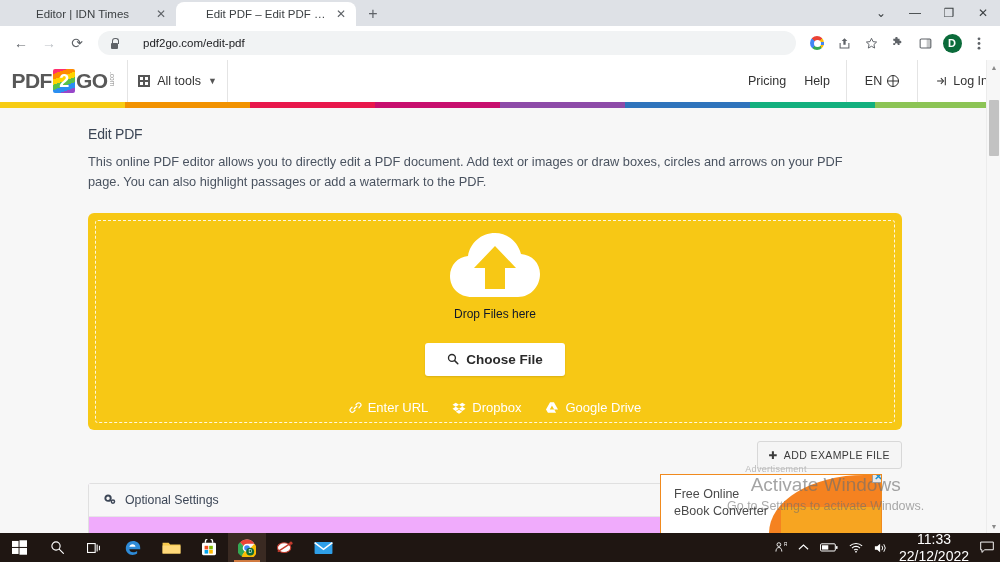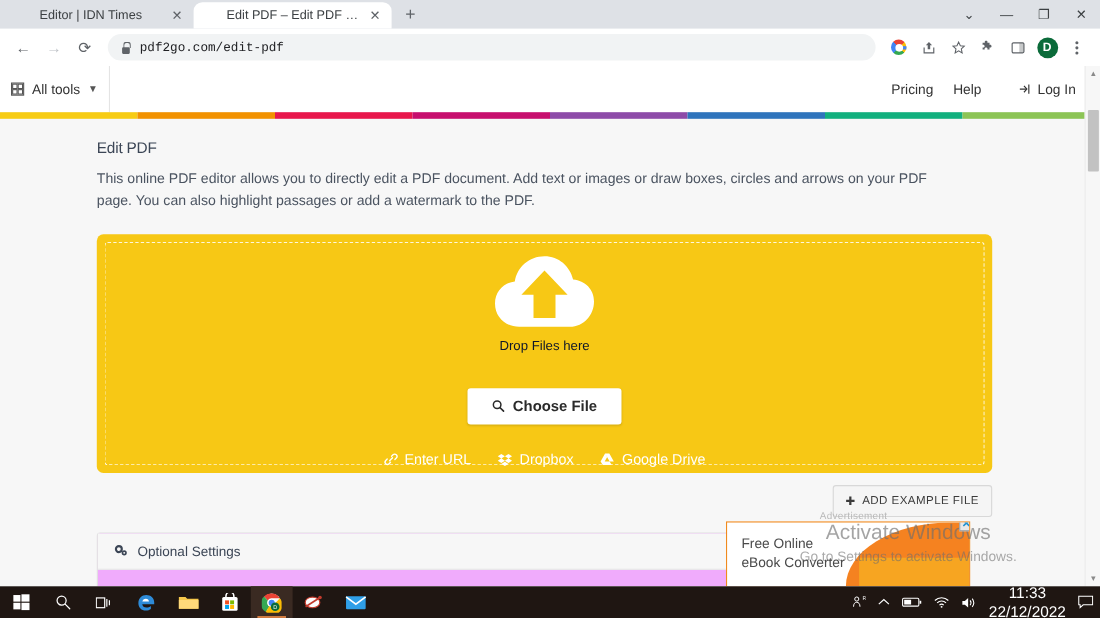--- a/index.html
+++ b/index.html
@@ -80,22 +80,22 @@
   }
   .navbtn {
     width: 26px; height: 26px; border-radius: 50%;
     display: flex; align-items: center; justify-content: center;
     color: #5f6368; font-size: 14px; flex: 0 0 26px;
   }
   .navbtn.dim { color: #bdc1c6; }
   .omnibox {
     flex: 1; height: 24px; margin: 0 6px;
     background: #f1f3f4; border-radius: 13px;
-    display: flex; align-items: center; gap: 8px; padding: 0 12px;
-    font-size: 11.5px; color: #202124; font-family: Liberation Mono, monospace;
+    display: flex; align-items: center; gap: 24px; padding: 0 12px;
+    font-size: 11.5px; color: #202124;
   }
   .lock { width: 9px; height: 11px; flex: 0 0 9px; position: relative; }
   .lock::before {
     content: ""; position: absolute; left: 1px; bottom: 0;
     width: 7px; height: 6px; background: #5f6368; border-radius: 1px;
   }
   .lock::after {
     content: ""; position: absolute; left: 2.2px; top: 0;
     width: 4.5px; height: 5px;
     border: 1.3px solid #5f6368; border-bottom: none;
@@ -190,21 +190,21 @@
   .globe::before {
     content: ""; position: absolute; left: 50%; top: -1.2px; bottom: -1.2px;
     width: 0; border-left: 1.2px solid #333; transform: translateX(-50%);
   }
   .globe::after {
     content: ""; position: absolute; top: 50%; left: -1.2px; right: -1.2px;
     height: 0; border-top: 1.2px solid #333; transform: translateY(-50%);
   }
   .auth-cell {
     display: flex; align-items: center; gap: 14px;
-    padding-left: 18px; padding-right: 22px; text-align: right;
+    padding-left: 18px; padding-right: 12px; text-align: right;
   }
   .login { font-size: 12.5px; color: #333; display: flex; align-items: center; gap: 5px; }
   .signup {
     background: #16c55f; color: #fff; font-size: 14px; font-weight: bold;
     padding: 8px 20px; border-radius: 3px; line-height: 1;
   }
 
   .rainbow { height: 6px; display: flex; }
   .rainbow i { flex: 1; }
 
@@ -227,21 +227,21 @@
   }
   .dashed {
     position: absolute; inset: 7px;
     border: 1.5px dashed rgba(255,255,255,0.85); border-radius: 3px;
   }
   .cloud-wrap { margin-top: 16px; position: relative; z-index: 2; }
   .drop-label {
     margin-top: 6px; font-size: 12px; color: #0f172a; position: relative; z-index: 2;
   }
   .choose-btn {
-    margin-top: 32px; background: #ffffff; color: #2a2a2a;
+    margin-top: 22px; background: #ffffff; color: #2a2a2a;
     font-size: 13.5px; font-weight: bold;
     padding: 9px 22px; border-radius: 3px;
     display: flex; align-items: center; gap: 7px;
     position: relative; z-index: 2;
     box-shadow: 0 1px 2px rgba(0,0,0,0.12);
   }
   .src-links {
     margin-top: 24px; display: flex; gap: 24px;
     font-size: 13px; color: #ffffff;
     position: relative; z-index: 2;
@@ -425,39 +425,51 @@
             <circle cx="2" cy="8" r="1.5" fill="#5f6368"></circle>
             <circle cx="2" cy="13" r="1.5" fill="#5f6368"></circle>
           </svg>
       </div>
     </div>
   </div>
 
   <div class="page">
 
     <div class="site-header">
+      <div class="logo-cell">
+        <div class="logo">
+          <span>PDF</span>
+          <span class="badge">2</span>
+          <span>GO</span>
+          <span class="dotcom">.com</span>
+        </div>
+      </div>
 
       <div class="alltools">
         <span class="grid-ico">
             <i></i>
             <i></i>
             <i></i>
             <i></i>
           </span>
         <span>All tools</span>
         <span class="chev">▼</span>
       </div>
 
       <div class="hdr-spacer"></div>
 
       <div class="hdr-links">
         <span>Pricing</span>
         <span>Help</span>
       </div>
 
+      <div class="lang-cell">
+        <span>EN</span>
+        <span class="globe"></span>
+      </div>
 
       <div class="auth-cell">
         <span class="login">
           <span>
             <svg width="12" height="12" viewBox="0 0 16 16">
                 <path d="M6.5 4.2 L10 8 L6.5 11.8" fill="none" stroke="#333" stroke-width="1.4"></path>
                 <path d="M1.5 8 H9.6" stroke="#333" stroke-width="1.4"></path>
                 <path d="M12.4 2.5 V13.5" stroke="#333" stroke-width="1.4"></path>
               </svg>
           </span>

